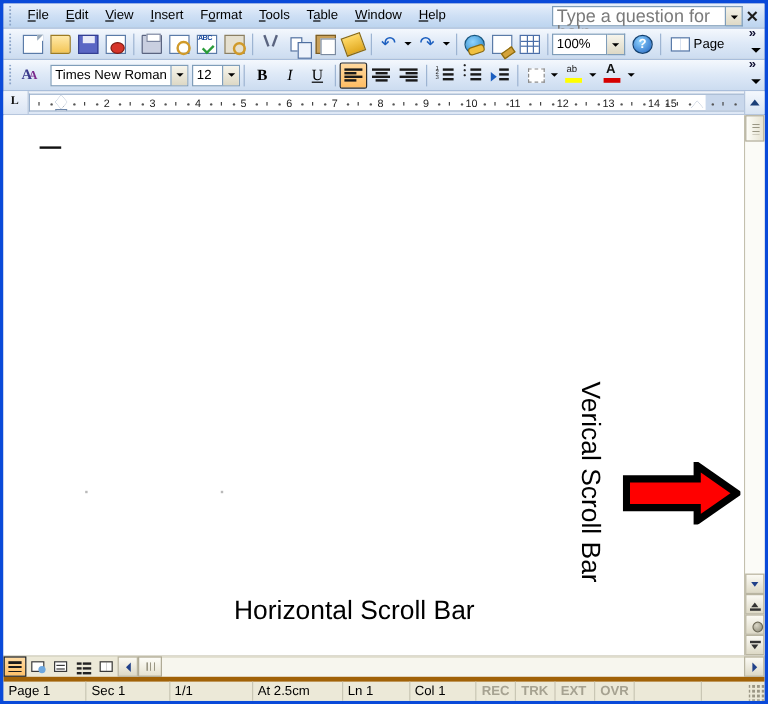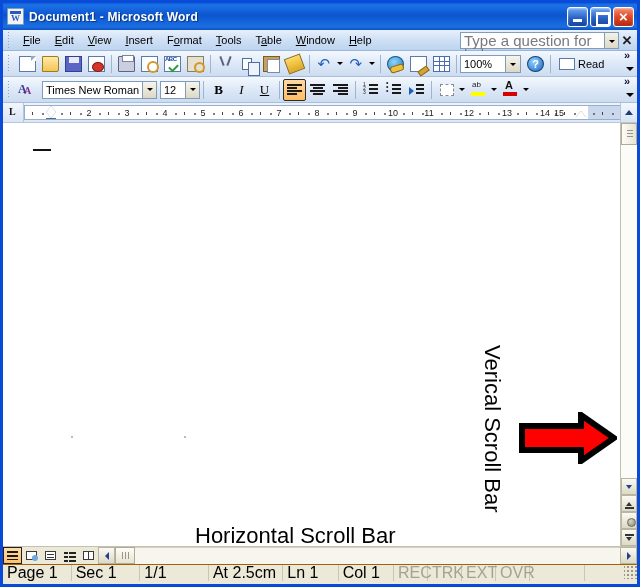--- a/index.html
+++ b/index.html
@@ -373,47 +373,38 @@
     width: 17px; flex: 0 0 17px; background: linear-gradient(180deg,#fbfaf4,#ddd9c6);
     border: 1px solid #b9b5a1; position: relative;
   }
   .hs-right::after {
     content:""; position:absolute; left:6px; top:4px;
     border-top:4px solid transparent;border-bottom:4px solid transparent;border-left:4px solid #21418a;
   }
 
   
   .statusbar {
-    flex: 0 0 20px; height: 20px; display: flex; align-items: flex-start;
-    background: #ece9d8; border-top: 1px solid #a16207;
-    font-size: 16px; color: #000;
+    flex: 0 0 20px; height: 20px; display: flex; align-items: flex-end;
+    background: #ece9d8; border-top: 4px solid #a16207;
+    font-size: 11px; color: #000;
   }
   .st-cell { padding: 0 4px; white-space: nowrap; border-right: 1px solid #c9c6b4; height: 16px; line-height: 16px; }
-  .st-cell.dim { color: #a6a291; }
+  .st-cell.dim { color: #a6a291; font-weight: bold; }
   .st-cell.nb { border-right: none; }
   .st-grip {
     margin-left: auto; width: 14px; height: 14px; position: relative;
     background-image: radial-gradient(circle,#9a9684 40%,transparent 42%);
     background-size: 4px 4px; background-position: 2px 4px;
   }
 </style>
 </head>
 <body>
 
 <div id="app">
 
-  <div class="titlebar">
-    <div class="win-icon"></div>
-    <div class="win-title">Document1 - Microsoft Word</div>
-    <div class="win-buttons">
-      <div class="wbtn min"></div>
-      <div class="wbtn max"></div>
-      <div class="wbtn close"></div>
-    </div>
-  </div>
 
   <div class="menubar">
     <div class="gripper"></div>
     <div class="menu-item"><u>F</u><span title="File">ile</span></div>
     <div class="menu-item"><u>E</u>dit</div>
     <div class="menu-item"><u>V</u>iew</div>
     <div class="menu-item"><u>I</u>nsert</div>
     <div class="menu-item">F<u>o</u>rmat</div>
     <div class="menu-item"><u>T</u>ools</div>
     <div class="menu-item">T<u>a</u>ble</div>
@@ -489,21 +480,21 @@
     <div style="display:flex;align-items:center;">
       <div class="zoom-box">100%</div>
       <div class="zoom-drop"></div>
     </div>
     <div class="tb-btn" style="margin-left:3px">
         <span class="ico i-help"></span>
       </div>
     <div class="sep"></div>
     <div class="read-btn">
       <span class="i-read"></span>
-      <span>Read</span>
+      <span>Page</span>
     </div>
     <div class="tb-overflow"></div>
   </div>
 
   <div class="toolbar">
     <div class="gripper"></div>
     <div class="tb-btn">
         <span class="style-icon"></span>
       </div>
     <div class="combo" style="width:115px;margin-left:3px">

